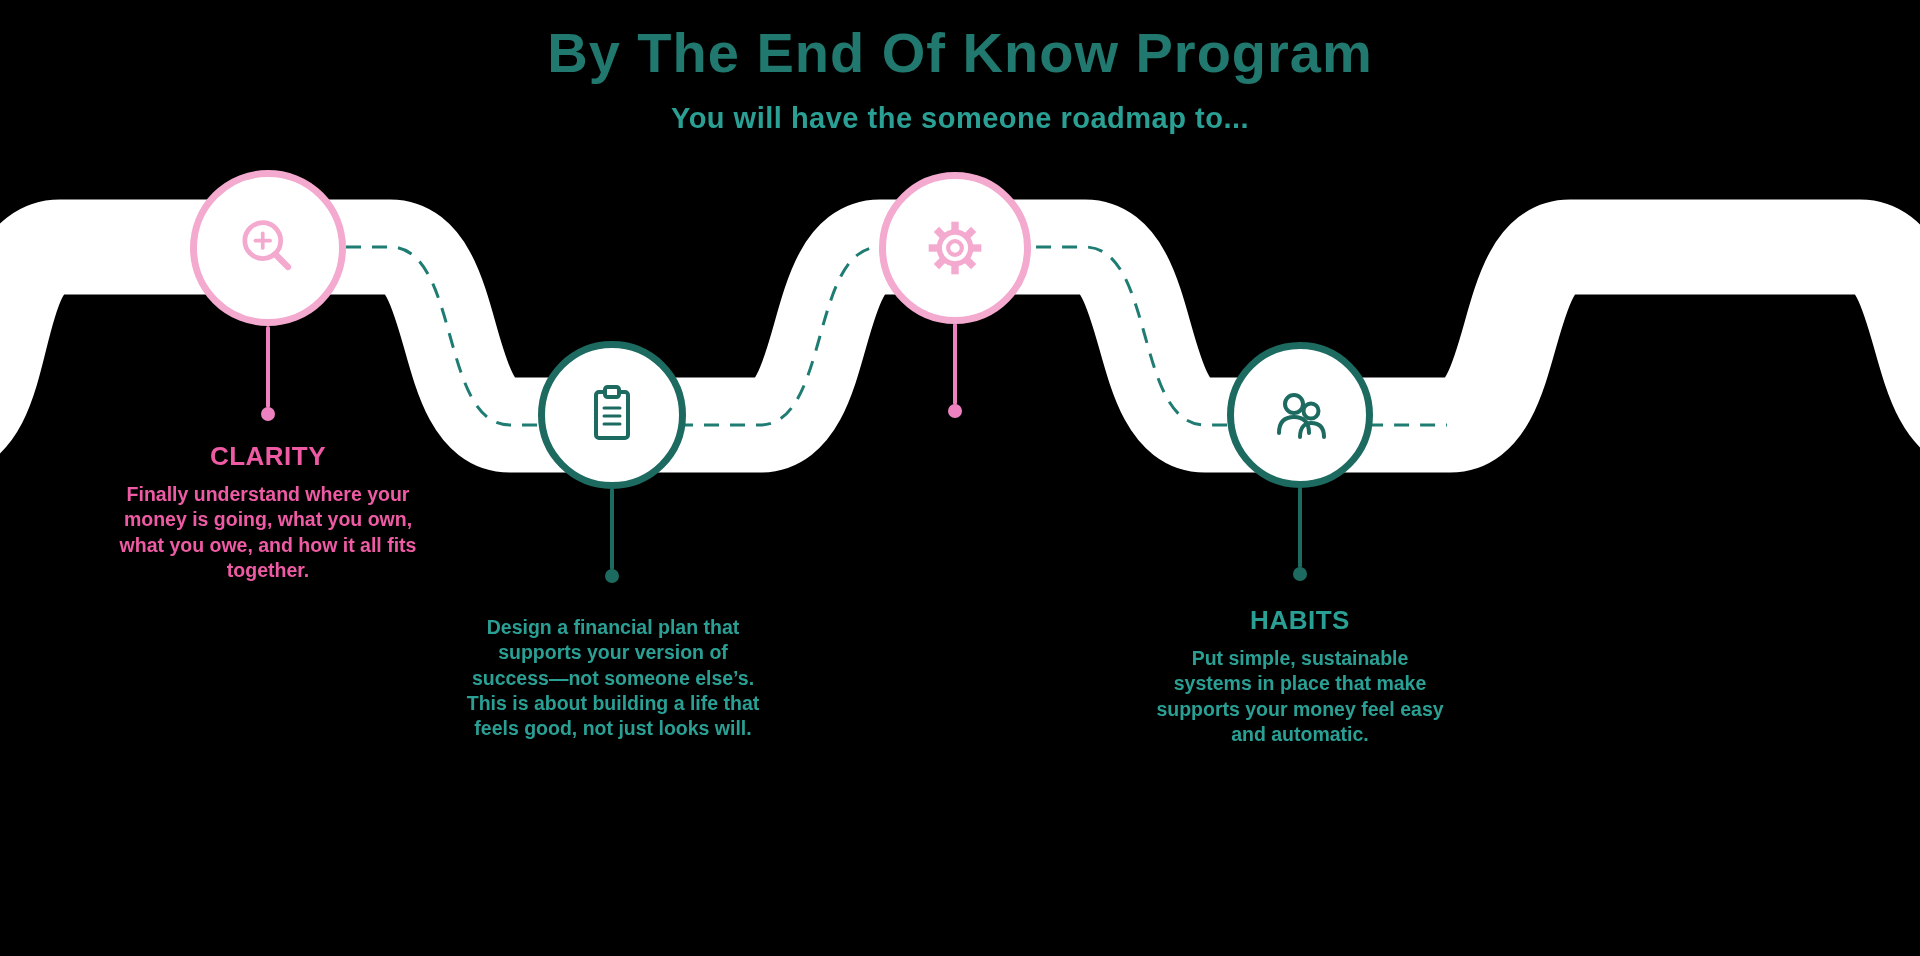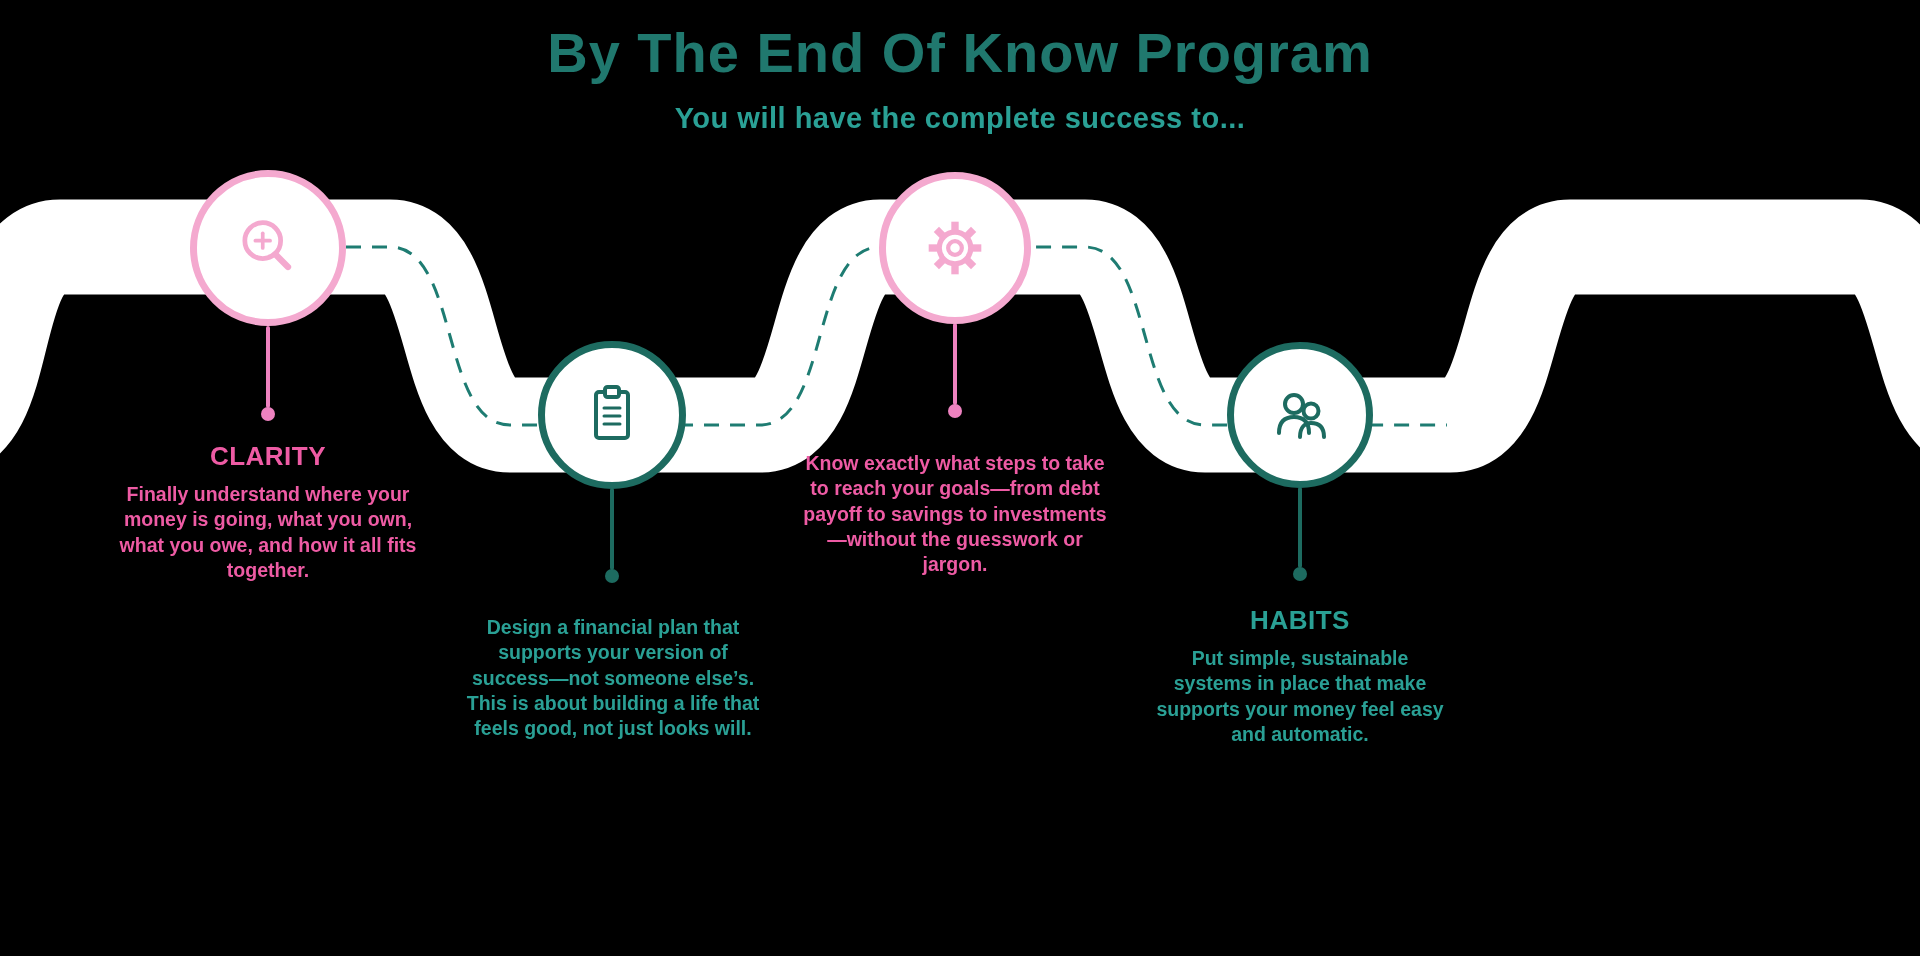--- a/index.html
+++ b/index.html
@@ -46,21 +46,21 @@
   .label .body{margin-top:10px; font-size:19.5px; line-height:1.3; font-weight:700;}
   .label-pink .heading, .label-pink .body{color:var(--pink-strong);text-align:center;}
   .label-teal .heading, .label-teal .body{color:var(--teal-text);}
 </style>
 </head>
 <body>
 
 <div class="canvas">
 
   <div class="page-title">By The End Of Know Program</div>
-  <div class="page-subtitle">You will have the complete success to...</div>
+  <div class="page-subtitle">You will have the someone roadmap to...</div>
 
   <svg class="roadmap" width="1920" height="956" viewBox="0 0 1920 956">
 
     <path class="road" d="M -60,430 C 15,430 -15,247 60,247
          L 390,247
          C 460,247 440,425 510,425
          L 760,425
          C 830,425 810,247 880,247
          L 1085,247
          C 1155,247 1135,425 1205,425
@@ -134,21 +134,20 @@
   <div class="label label-pink" style="left:113px; top:441px; width:310px;">
     <div class="heading">CLARITY</div>
     <div class="body">Finally understand where your money is going, what you own, what you owe, and how it all fits together.</div>
   </div>
 
   <div class="label label-teal" style="left:463px; top:605px; width:300px;">
     <div class="body">Design a financial plan that supports your version of success—not someone else’s. This is about building a life that feels good, not just looks will.</div>
   </div>
 
   <div class="label label-pink" style="left:800px; top:441px; width:310px;">
-    <div class="body">Know exactly what steps to take to reach your goals—from debt payoff to savings to investments—without the guesswork or jargon.</div>
   </div>
 
   <div class="label label-teal" style="left:1152px; top:605px; width:296px;">
     <div class="heading">HABITS</div>
     <div class="body">Put simple, sustainable systems in place that make supports your money feel easy and automatic.</div>
   </div>
 
 </div>
 
 </body></html>

